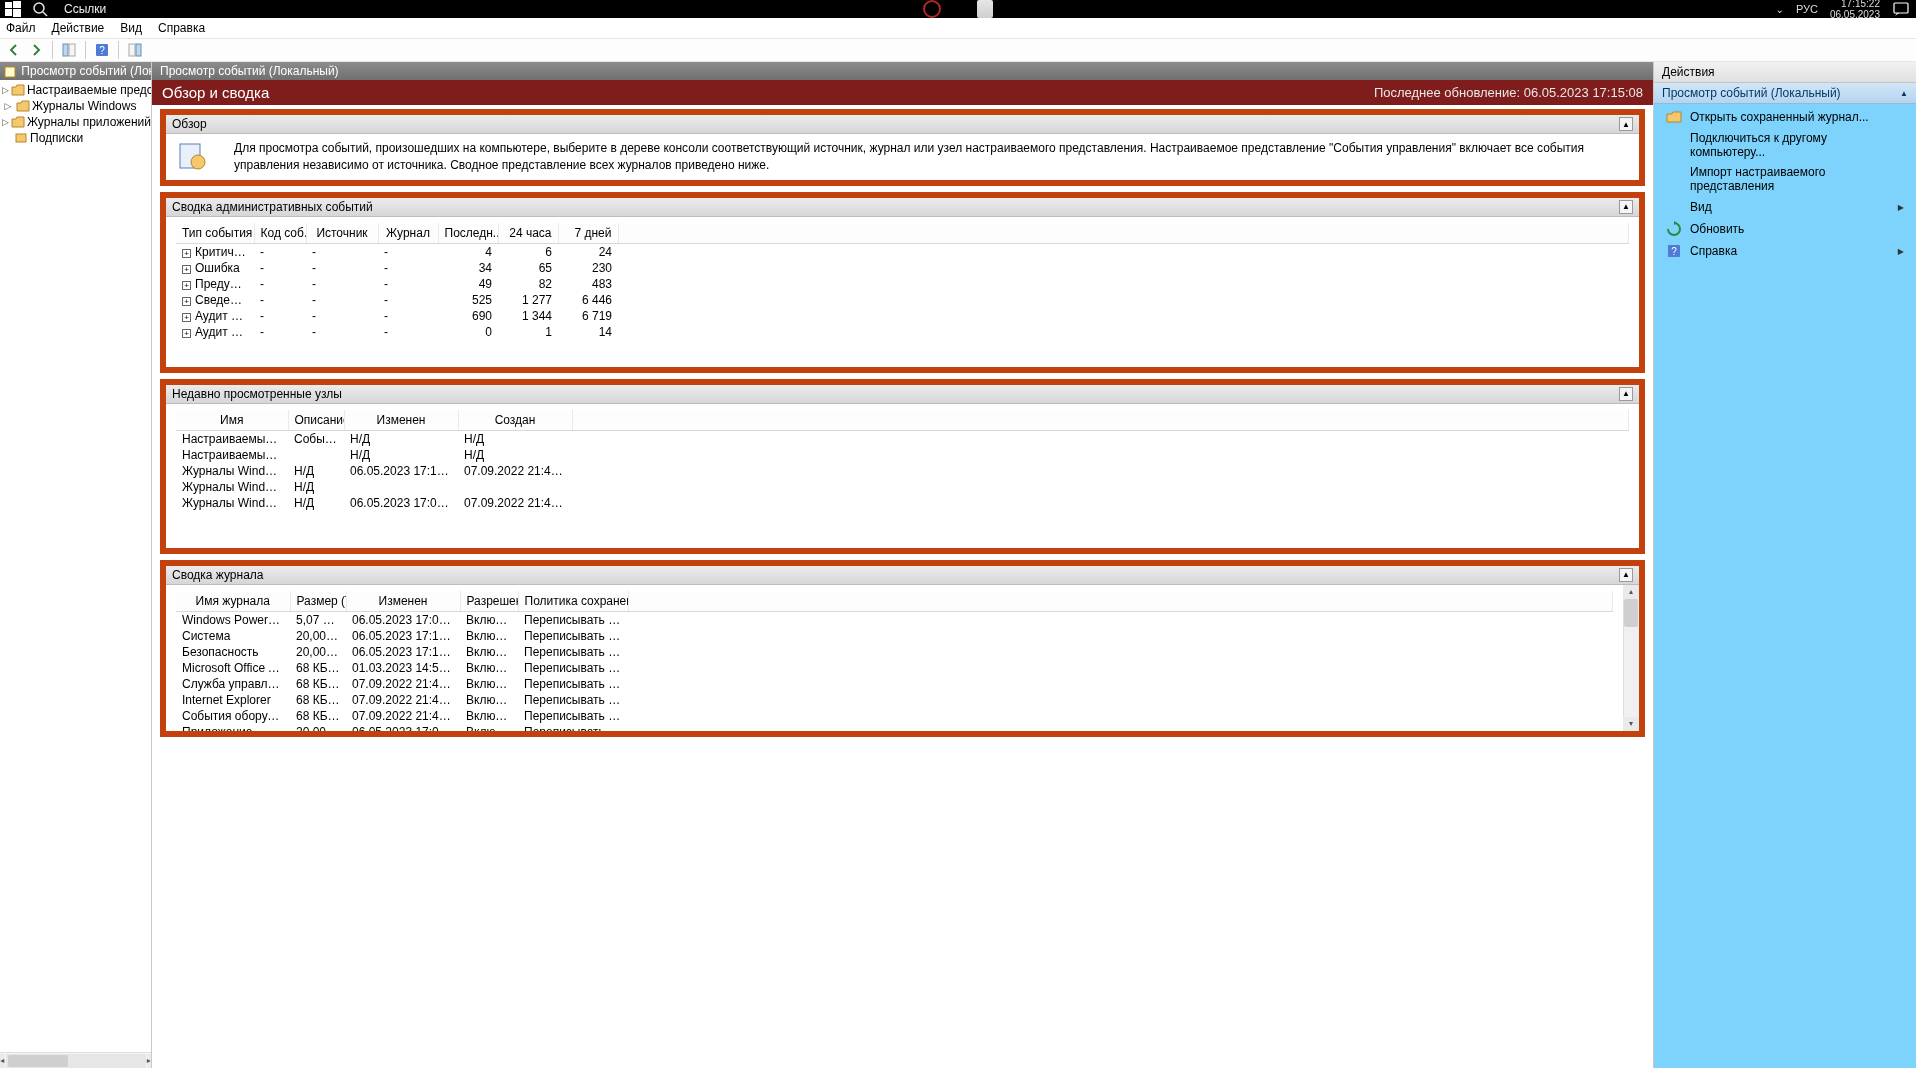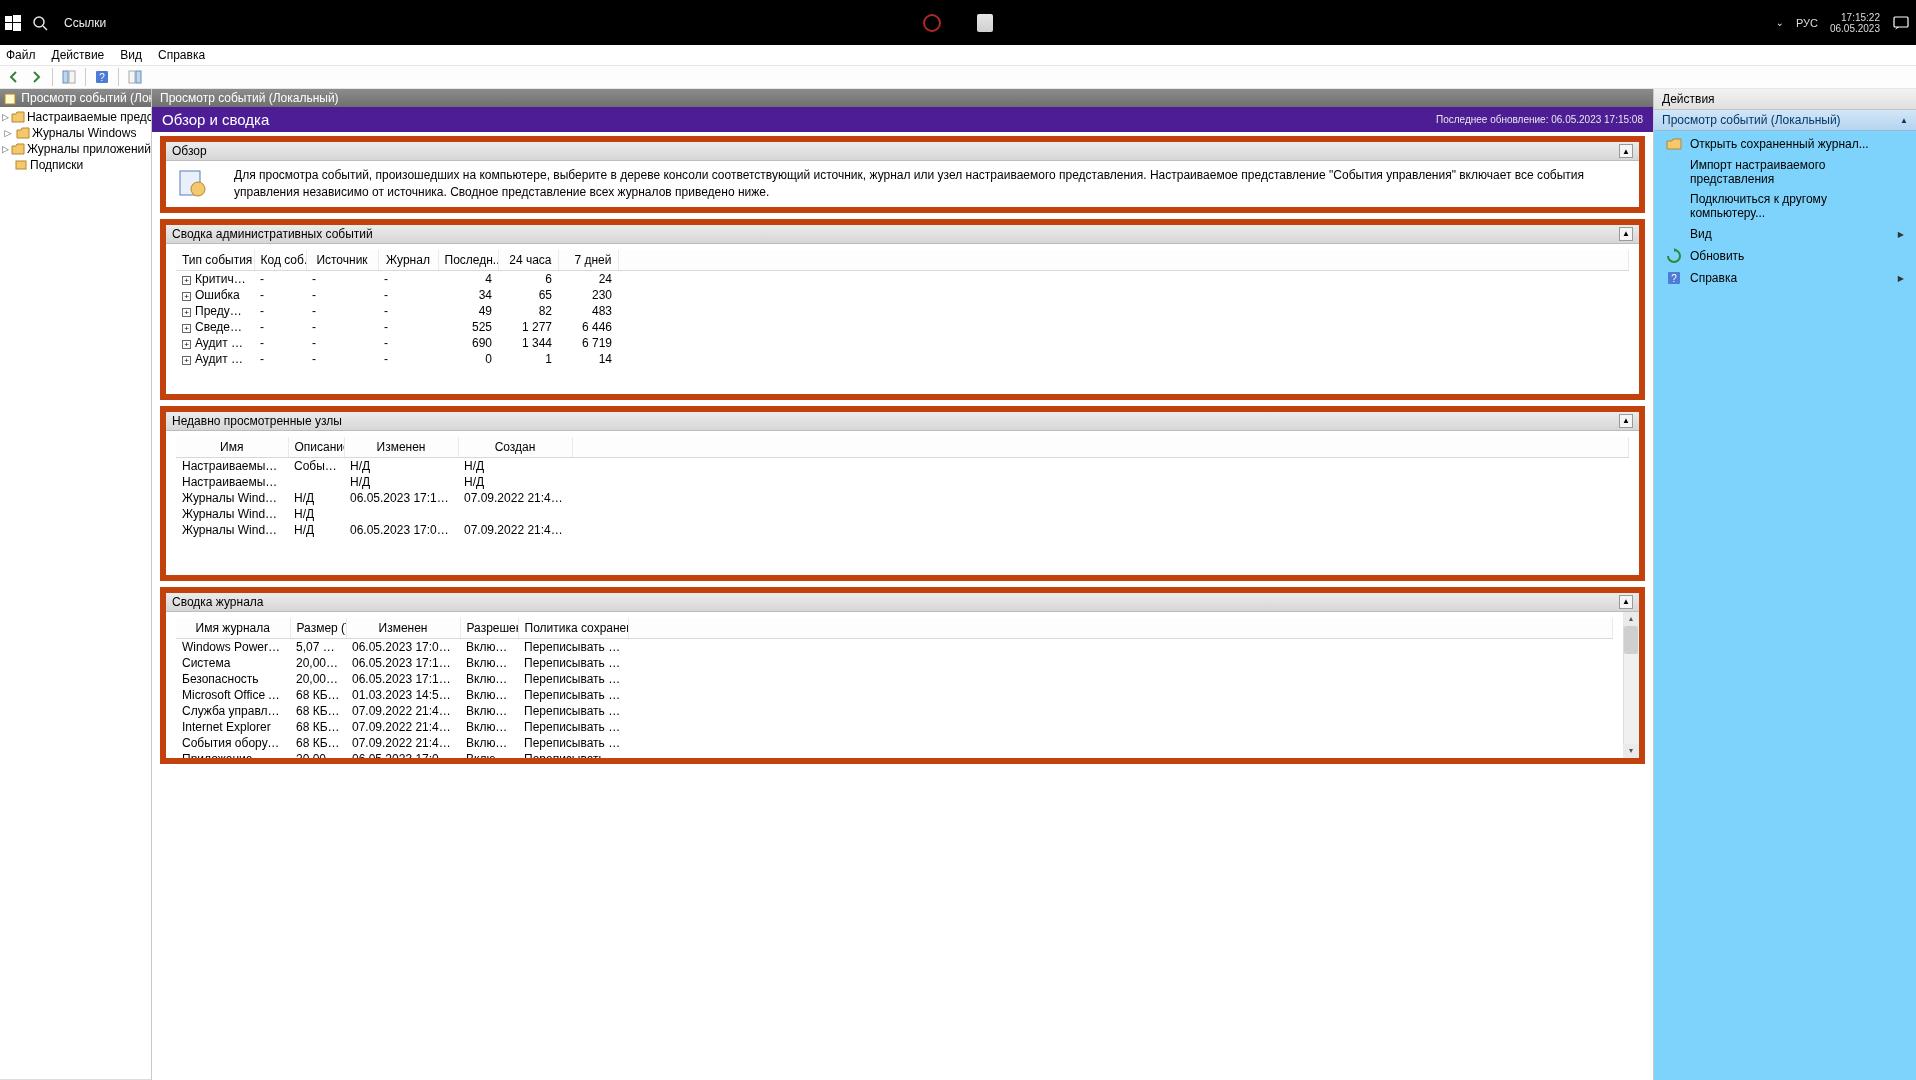--- a/index.html
+++ b/index.html
@@ -1,17 +1,17 @@
 <!DOCTYPE html>
 <html><head>
 <meta charset="utf-8">
 <style>
   * { box-sizing: border-box; }
   html, body { margin: 0; padding: 0; width: 1916px; height: 1080px; font-family: "Segoe UI", Tahoma, sans-serif; font-size: 12px; background: #fff; overflow: hidden; }
-  .taskbar { width: 100%; height: 45px; background: #000; display: flex; align-items: center; color: #ddd; position: relative; }
+  .taskbar { width: 100%; height: 18px; background: #000; display: flex; align-items: center; color: #ddd; position: relative; }
   .taskbar .tb-left { display: flex; align-items: center; gap: 10px; padding-left: 4px; }
   .taskbar .win-icon { width: 18px; height: 18px; display: inline-block; }
   .taskbar .search-icon { width: 16px; height: 16px; opacity: .9; }
   .taskbar .tb-links { color: #eee; font-size: 12px; margin-left: 6px; }
   .taskbar .tb-center { position: absolute; left: 50%; transform: translateX(-50%); display: flex; align-items: center; gap: 36px; }
   .taskbar .circle-icon { width: 18px; height: 18px; border: 2px solid #b02828; border-radius: 50%; }
   .taskbar .file-icon { width: 16px; height: 18px; background: linear-gradient(#e6e6e6,#cfcfcf); border-radius: 2px; position: relative; }
   .taskbar .tb-right { margin-left: auto; display: flex; align-items: center; gap: 12px; padding-right: 6px; }
   .taskbar .chevron { font-size: 10px; }
   .taskbar .lang { font-size: 11px; }
@@ -37,22 +37,22 @@
   .tree-pane { width: 152px; border-right: 1px solid #c9c9c9; overflow: hidden; }
   .tree-header { background: linear-gradient(#8c8c8c,#6f6f6f); color: #fff; font-size: 12px; padding: 2px 4px; white-space: nowrap; overflow: hidden; }
   .tree-list { padding: 2px 0; }
   .tree-item { display: flex; align-items: center; gap: 2px; padding: 1px 2px; font-size: 12px; white-space: nowrap; overflow: hidden; }
   .tree-item .arrow { width: 12px; color: #555; font-size: 9px; text-align: center; }
   .tree-item .ti-icon { width: 14px; height: 14px; flex-shrink: 0; }
   .tree-item.indent { padding-left: 14px; }
 
   .main-pane { flex: 1; display: flex; flex-direction: column; min-width: 0; border-right: 1px solid #c9c9c9; }
   .main-header { background: linear-gradient(#8c8c8c,#6f6f6f); color: #fff; font-size: 12px; padding: 2px 8px; }
-  .main-subtitle { background: #4c1d95; color: #fff; font-size: 15px; padding: 4px 10px; display: flex; align-items: center; }
-  .main-subtitle .updated { margin-left: auto; font-size: 10px; color: #e8e8e8; text-align: center; }
+  .main-subtitle { background: #7f1d1d; color: #fff; font-size: 15px; padding: 4px 10px; display: flex; align-items: center; }
+  .main-subtitle .updated { margin-left: auto; font-size: 13px; color: #e8e8e8; text-align: center; }
   .content-scroll { flex: 1; overflow: auto; padding: 4px 8px; }
 
   .panel { border: 6px solid #c2410c; margin-bottom: 6px; }
   .panel-head { background: linear-gradient(#ececec,#d6d6d6); padding: 2px 6px; font-size: 12px; border-bottom: 1px solid #bcbcbc; display: flex; align-items: center; }
   .panel-head .collapse-btn { margin-left: auto; width: 14px; height: 14px; border: 1px solid #9a9a9a; background: #f5f5f5; display: flex; align-items: center; justify-content: center; font-size: 8px; }
   .panel-body { padding: 6px 10px; font-size: 12px; }
   .overview-body { display: flex; gap: 10px; }
   .overview-icon { width: 32px; height: 32px; flex-shrink: 0; }
 
   table.data { width: 100%; border-collapse: collapse; table-layout: fixed; font-size: 12px; }
@@ -512,25 +512,25 @@
       </div>
       <div class="action-list" id="action-list">
           <div class="action-item">
             <span class="ai-icon"><svg viewBox="0 0 16 16">
                 <path d="M1 5 L6 5 L7 3 L15 3 L15 13 L1 13 Z" fill="#f4c96e" stroke="#b8862b"></path>
               </svg></span>
             <span>Открыть сохраненный журнал...</span>
           </div>
           <div class="action-item">
             <span class="ai-icon"></span>
-            <span>Импорт настраиваемого представления</span>
+            <span>Подключиться к другому компьютеру...</span>
           </div>
           <div class="action-item">
             <span class="ai-icon"></span>
-            <span>Подключиться к другому компьютеру...</span>
+            <span>Импорт настраиваемого представления</span>
           </div>
           <div class="action-item">
             <span class="ai-icon"></span>
             <span>Вид</span>
             <span class="ai-arrow">▶</span>
           </div>
           <div class="action-item">
             <span class="ai-icon"><svg viewBox="0 0 16 16">
                 <path d="M8 2 A6 6 0 1 1 2 8" fill="none" stroke="#2b8a3e" stroke-width="2"></path>
                 <path d="M8 0 L8 4 L11 2 Z" fill="#2b8a3e"></path>

